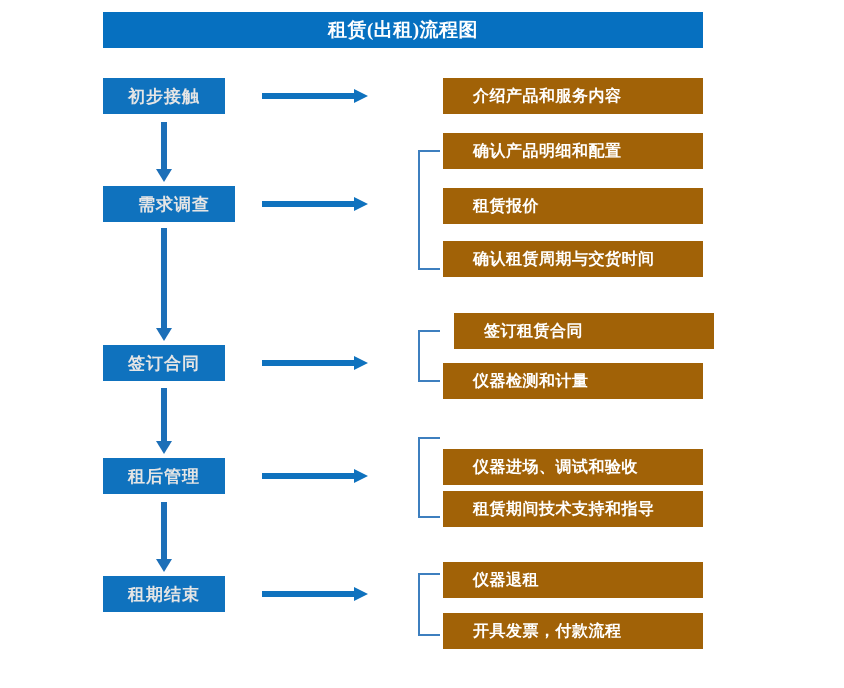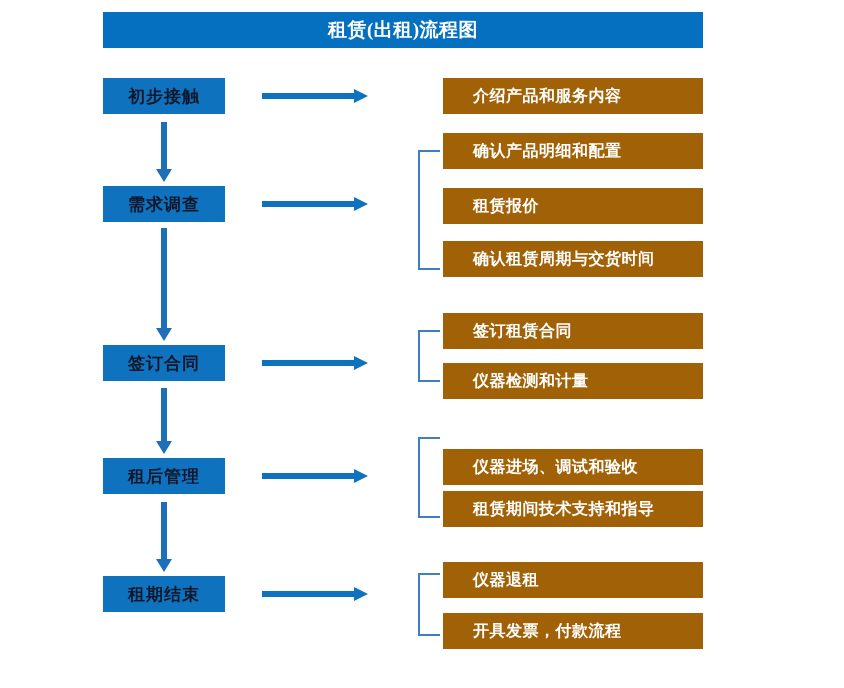--- a/index.html
+++ b/index.html
@@ -35,21 +35,21 @@
     letter-spacing: 0.5px;
   }
 
   
   .stage-box {
     position: absolute;
     left: 103px;
     width: 122px;
     height: 36px;
     background: #0F72BE;
-    color: #0f172a;
+    color: #e5e5e5;
     font-size: 17px;
     font-weight: bold;
     display: flex;
     align-items: center;
     justify-content: center;
     letter-spacing: 1px;
   }
 
   
   .detail-box {
@@ -130,21 +130,21 @@
   }
 </style>
 </head>
 <body>
 
 <div id="canvas">
 
   <div class="title-bar">租赁(出租)流程图</div>
 
   <div class="stage-box" style="top:78px;">初步接触</div>
-  <div class="stage-box" style="top:186px;">需求调查</div>
+  <div class="stage-box" style="top:186px;padding-left:10px;">需求调查</div>
   <div class="stage-box" style="top:345px;">签订合同</div>
   <div class="stage-box" style="top:458px;">租后管理</div>
   <div class="stage-box" style="top:576px;">租期结束</div>
 
   <div class="v-arrow" style="top:122px; height:60px;">
     <div class="shaft" style="height:47px;"></div>
     <div class="head"></div>
   </div>
   <div class="v-arrow" style="top:228px; height:113px;">
     <div class="shaft" style="height:100px;"></div>
@@ -182,20 +182,20 @@
 
   <div class="bracket" style="top:150px; height:120px;"></div>
   <div class="bracket" style="top:330px; height:52px;"></div>
   <div class="bracket" style="top:437px; height:81px;"></div>
   <div class="bracket" style="top:573px; height:63px;"></div>
 
   <div class="detail-box" style="top:78px;">介绍产品和服务内容</div>
   <div class="detail-box" style="top:133px;">确认产品明细和配置</div>
   <div class="detail-box" style="top:172px;margin-top:16px;">租赁报价</div>
   <div class="detail-box" style="top:241px;">确认租赁周期与交货时间</div>
-  <div class="detail-box" style="top:313px;">签订租赁合同</div>
+  <div class="detail-box" style="top:313px;margin-left:11px;">签订租赁合同</div>
   <div class="detail-box" style="top:363px;">仪器检测和计量</div>
   <div class="detail-box" style="top:423px;margin-top:26px;">仪器进场、调试和验收</div>
   <div class="detail-box" style="top:491px;">租赁期间技术支持和指导</div>
   <div class="detail-box" style="top:562px;">仪器退租</div>
   <div class="detail-box" style="top:613px;">开具发票，付款流程</div>
 
 </div>
 
 </body></html>

